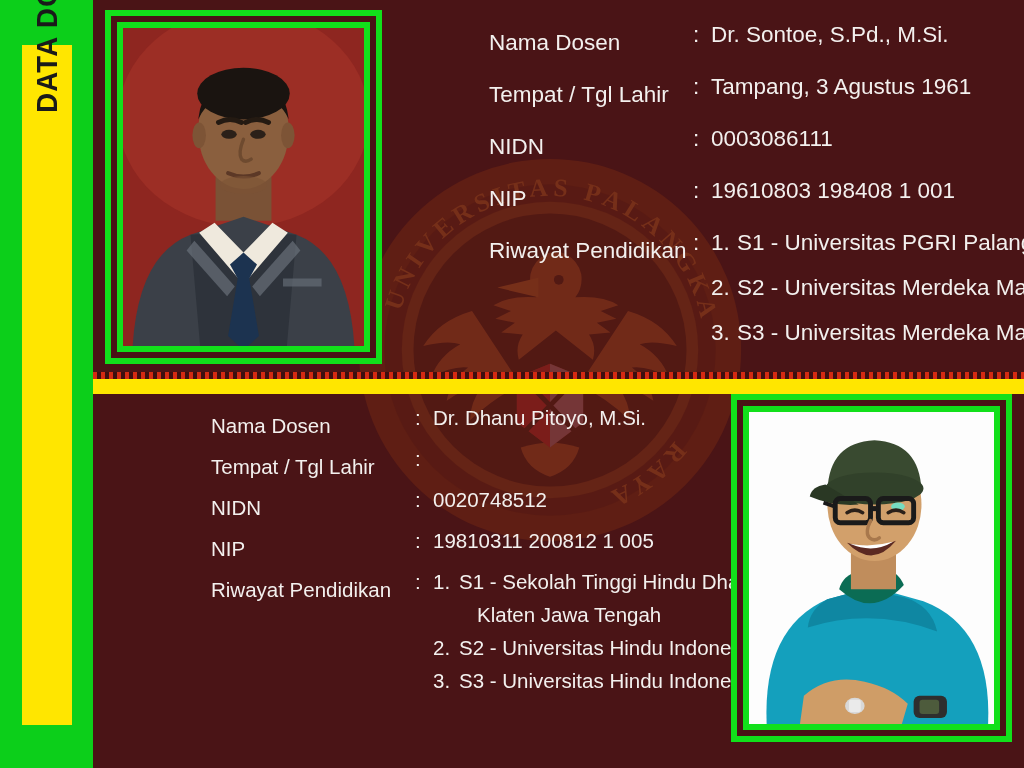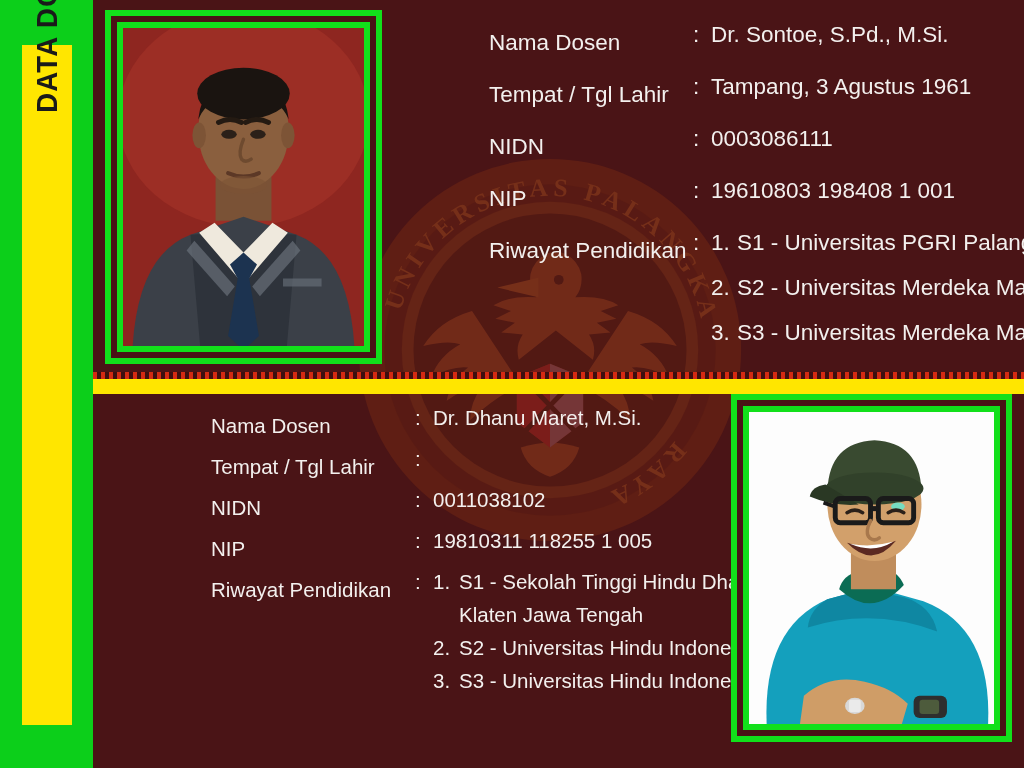--- a/index.html
+++ b/index.html
@@ -204,21 +204,21 @@
   #record-1 .edu-item { margin-bottom: 19px; }
   #record-1 .edu-item:last-child { margin-bottom: 0; }
   #record-2 .edu-item { margin-bottom: 9px; }
   #record-2 .edu-item:last-child { margin-bottom: 0; }
   .edu-num {
     flex: 0 0 auto;
     width: 26px;
   }
   .edu-text { flex: 1 1 auto; }
   .edu-cont {
-    margin-left: 26px;
+    margin-left: 44px;
     white-space: nowrap;
   }
   #record-2 .edu-cont { margin-top: 9px; margin-bottom: 9px; }
 </style>
 </head>
 <body>
 
 <div id="poster">
 
   <div class="sidebar">
@@ -306,38 +306,38 @@
           </li>
         </ul>
       </div>
     </div>
 
     <div class="record" id="record-2">
 
       <div class="rec-row">
         <span class="rec-label">Nama Dosen</span>
         <span class="rec-colon">:</span>
-        <span class="rec-value">Dr. Dhanu Maret, M.Si.</span>
+        <span class="rec-value">Dr. Dhanu Pitoyo, M.Si.</span>
       </div>
 
       <div class="rec-row">
         <span class="rec-label">Tempat / Tgl Lahir</span>
         <span class="rec-colon">:</span>
       </div>
 
       <div class="rec-row">
         <span class="rec-label">NIDN</span>
         <span class="rec-colon">:</span>
-        <span class="rec-value">0011038102</span>
+        <span class="rec-value">0020748512</span>
       </div>
 
       <div class="rec-row">
         <span class="rec-label">NIP</span>
         <span class="rec-colon">:</span>
-        <span class="rec-value">19810311 118255 1 005</span>
+        <span class="rec-value">19810311 200812 1 005</span>
       </div>
 
       <div class="rec-row">
         <span class="rec-label">Riwayat Pendidikan</span>
         <span class="rec-colon">:</span>
         <ul class="edu-list rec-value">
           <li class="edu-item">
             <span class="edu-num">1.</span>
             <span class="edu-text">S1 - Sekolah Tinggi Hindu Dharma</span>
           </li>

